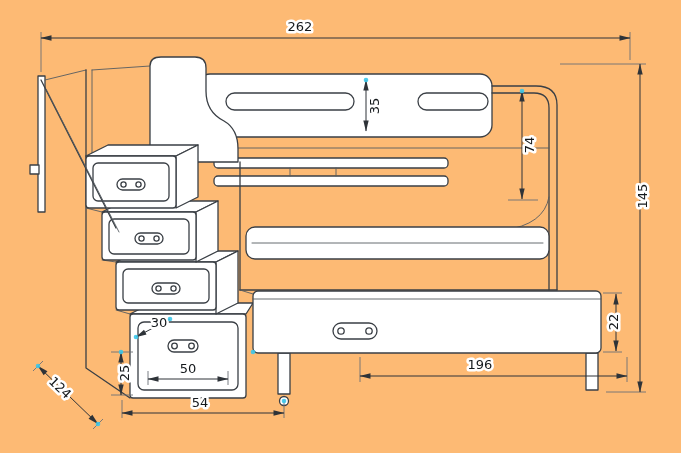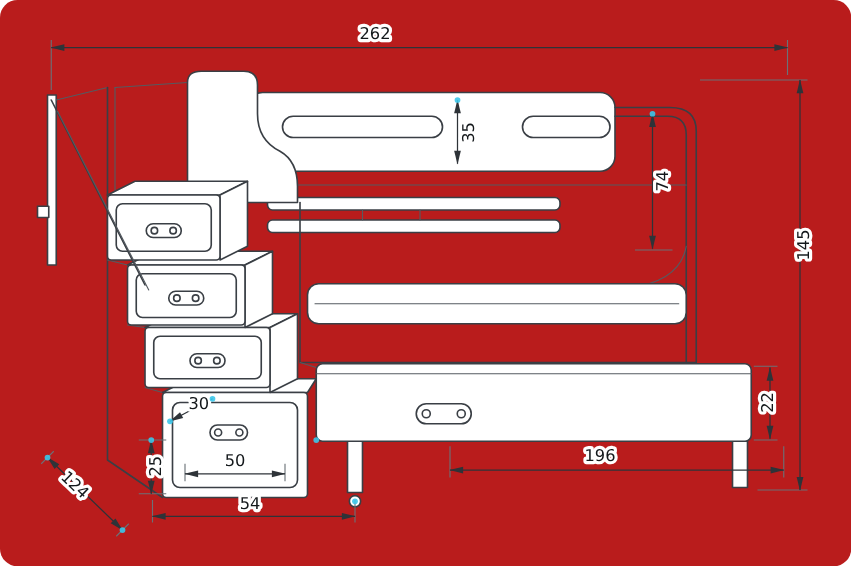--- a/index.html
+++ b/index.html
@@ -1,22 +1,21 @@
 <!DOCTYPE html>
 <html><head>
 <meta charset="utf-8">
 <style>
   html,body{margin:0;padding:0;background:#ffffff;}
   .stage{
     position:relative;
     width:681px;height:453px;
-    background:#b91c1c;
+    background:#fdba74;
     font-family:"DejaVu Sans","Liberation Sans",sans-serif;
     overflow:hidden;
-    border-radius:14px;
   }
   svg{display:block;width:681px;height:453px;}
   
   .ln   {fill:none;stroke:#3a3f45;stroke-width:1.3;stroke-linecap:round;stroke-linejoin:round;}
   .lnf  {fill:#ffffff;stroke:#3a3f45;stroke-width:1.3;stroke-linejoin:round;}
   .thin {fill:none;stroke:#555b61;stroke-width:0.9;stroke-linecap:round;}
   
   .dim  {fill:none;stroke:#2e3338;stroke-width:1;}
   .ext  {fill:none;stroke:#6b7177;stroke-width:0.9;}
   .dimtxt{

